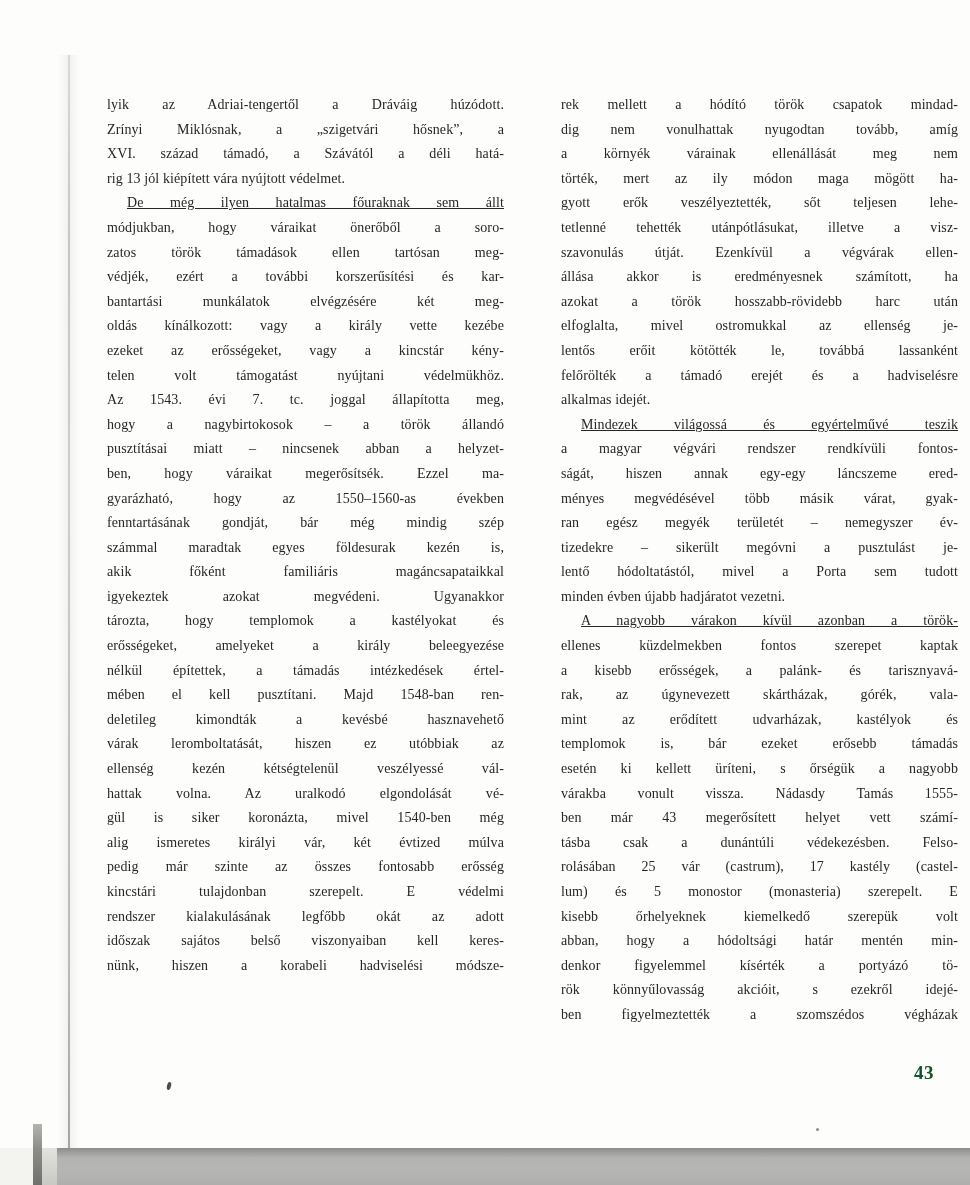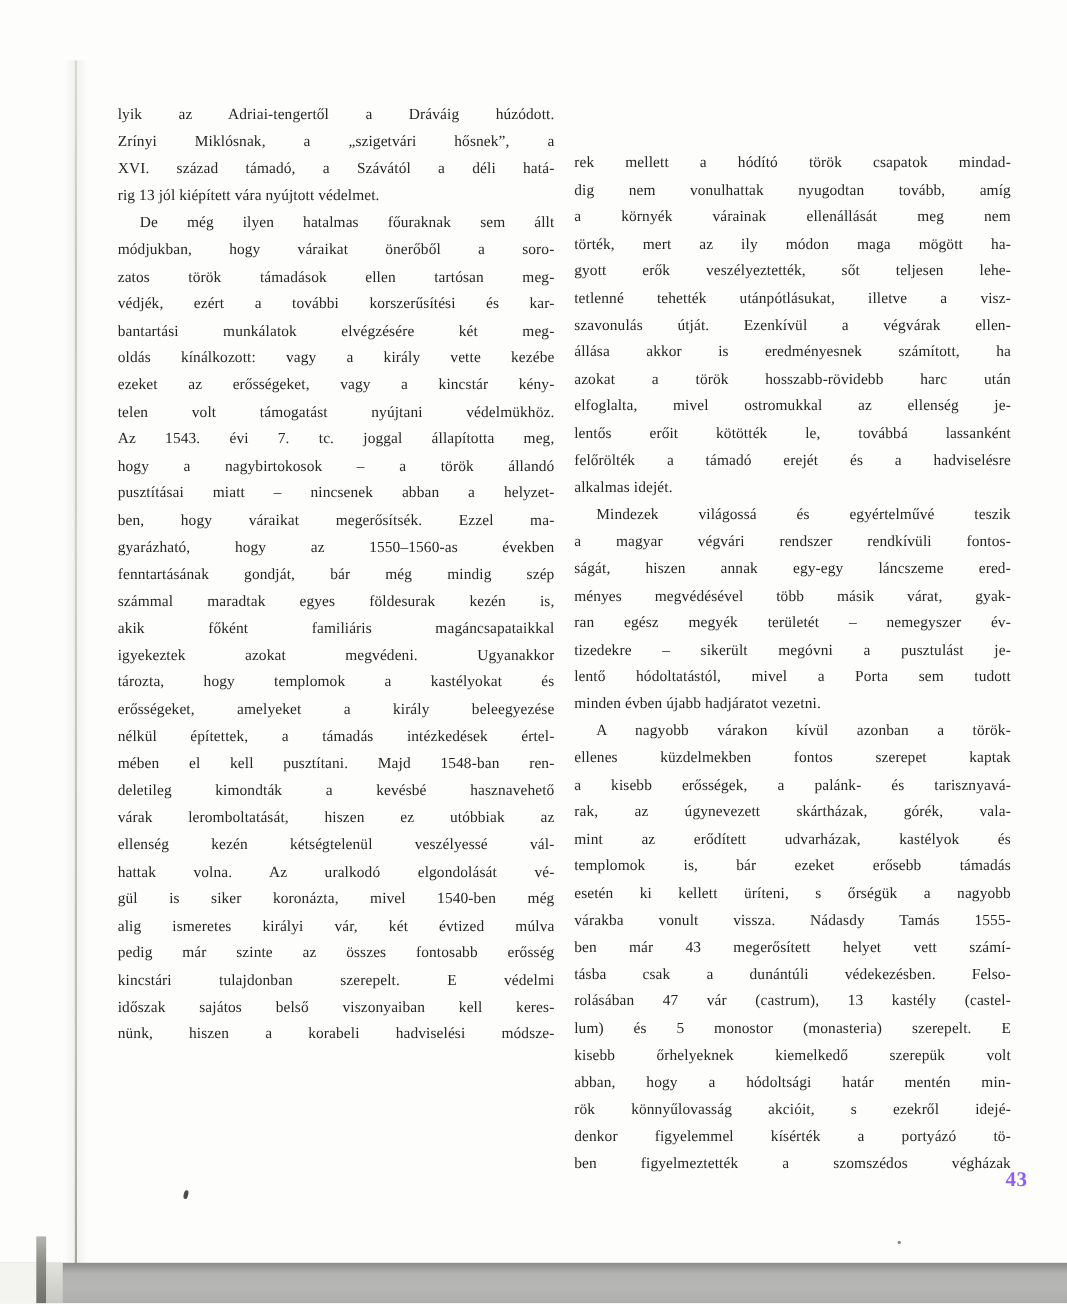--- a/index.html
+++ b/index.html
@@ -48,39 +48,39 @@
     position: absolute;
     top: 93px;
     width: 397px;
     height: 940px;
     overflow: hidden;
     font-size: 14px;
     line-height: 24.6px;
     letter-spacing: 0.1px;
   }
   #col-left  { left: 107px; }
-  #col-right { left: 522px; margin-top: 44px; }
+  #col-right { left: 561px; }
   .line {
     white-space: nowrap;
     text-align: justify;
     text-align-last: justify;
     text-justify: inter-word;
   }
-  .line.indent { text-indent: 20px; }
+  .line.indent { text-indent: 20px; text-decoration: underline; }
   .line.end { text-align-last: left; }
   .page-number {
     position: absolute;
     left: 537px;
     top: 1062px;
     width: 397px;
     text-align: right;
     font-size: 19px;
     font-weight: bold;
     letter-spacing: 0.5px;
-    color: #8b5cf6;
+    color: #14532d;
   }
   
   .bottom-band {
     position: absolute;
     left: 0;
     top: 1148px;
     width: 970px;
     height: 37px;
     background: linear-gradient(180deg,
       var(--band-edge) 0px, #9c9c9a 4px,
@@ -166,20 +166,21 @@
       <div class="line">nélkül építettek, a támadás intézkedések értel-</div>
       <div class="line">mében el kell pusztítani. Majd 1548-ban ren-</div>
       <div class="line">deletileg kimondták a kevésbé hasznavehető</div>
       <div class="line">várak leromboltatását, hiszen ez utóbbiak az</div>
       <div class="line">ellenség kezén kétségtelenül veszélyessé vál-</div>
       <div class="line">hattak volna. Az uralkodó elgondolását vé-</div>
       <div class="line">gül is siker koronázta, mivel 1540-ben még</div>
       <div class="line">alig ismeretes királyi vár, két évtized múlva</div>
       <div class="line">pedig már szinte az összes fontosabb erősség</div>
       <div class="line">kincstári tulajdonban szerepelt. E védelmi</div>
+      <div class="line">rendszer kialakulásának legfőbb okát az adott</div>
       <div class="line">időszak sajátos belső viszonyaiban kell keres-</div>
       <div class="line">nünk, hiszen a korabeli hadviselési módsze-</div>
     </div>
 
   <div id="col-right" class="text-col">
       <div class="line">rek mellett a hódító török csapatok mindad-</div>
       <div class="line">dig nem vonulhattak nyugodtan tovább, amíg</div>
       <div class="line">a környék várainak ellenállását meg nem</div>
       <div class="line">törték, mert az ily módon maga mögött ha-</div>
       <div class="line">gyott erők veszélyeztették, sőt teljesen lehe-</div>
@@ -202,26 +203,26 @@
       <div class="line indent">A nagyobb várakon kívül azonban a török-</div>
       <div class="line">ellenes küzdelmekben fontos szerepet kaptak</div>
       <div class="line">a kisebb erősségek, a palánk- és tarisznyavá-</div>
       <div class="line">rak, az úgynevezett skártházak, górék, vala-</div>
       <div class="line">mint az erődített udvarházak, kastélyok és</div>
       <div class="line">templomok is, bár ezeket erősebb támadás</div>
       <div class="line">esetén ki kellett üríteni, s őrségük a nagyobb</div>
       <div class="line">várakba vonult vissza. Nádasdy Tamás 1555-</div>
       <div class="line">ben már 43 megerősített helyet vett számí-</div>
       <div class="line">tásba csak a dunántúli védekezésben. Felso-</div>
-      <div class="line">rolásában 47 vár (castrum), 13 kastély (castel-</div>
+      <div class="line">rolásában 25 vár (castrum), 17 kastély (castel-</div>
       <div class="line">lum) és 5 monostor (monasteria) szerepelt. E</div>
       <div class="line">kisebb őrhelyeknek kiemelkedő szerepük volt</div>
       <div class="line">abban, hogy a hódoltsági határ mentén min-</div>
+      <div class="line">denkor figyelemmel kísérték a portyázó tö-</div>
       <div class="line">rök könnyűlovasság akcióit, s ezekről idejé-</div>
-      <div class="line">denkor figyelemmel kísérték a portyázó tö-</div>
       <div class="line">ben figyelmeztették a szomszédos végházak</div>
     </div>
 
   <div class="page-number">43</div>
 
   <div class="speck-comma"></div>
   <div class="speck-dot"></div>
 
   <div class="bottom-band"></div>
   <div class="band-left-white"></div>

